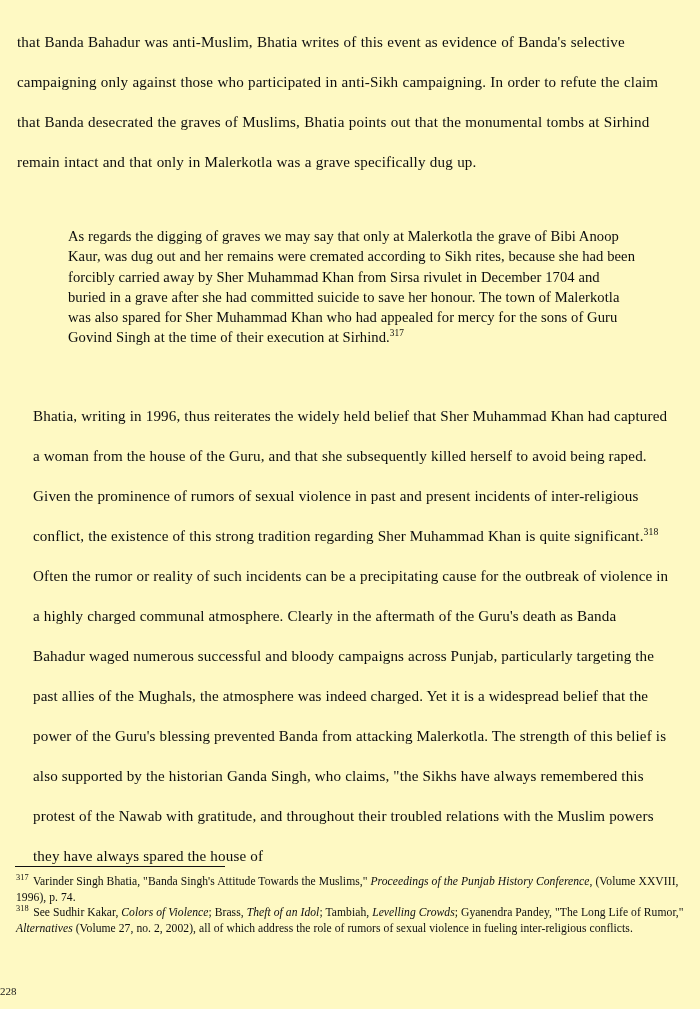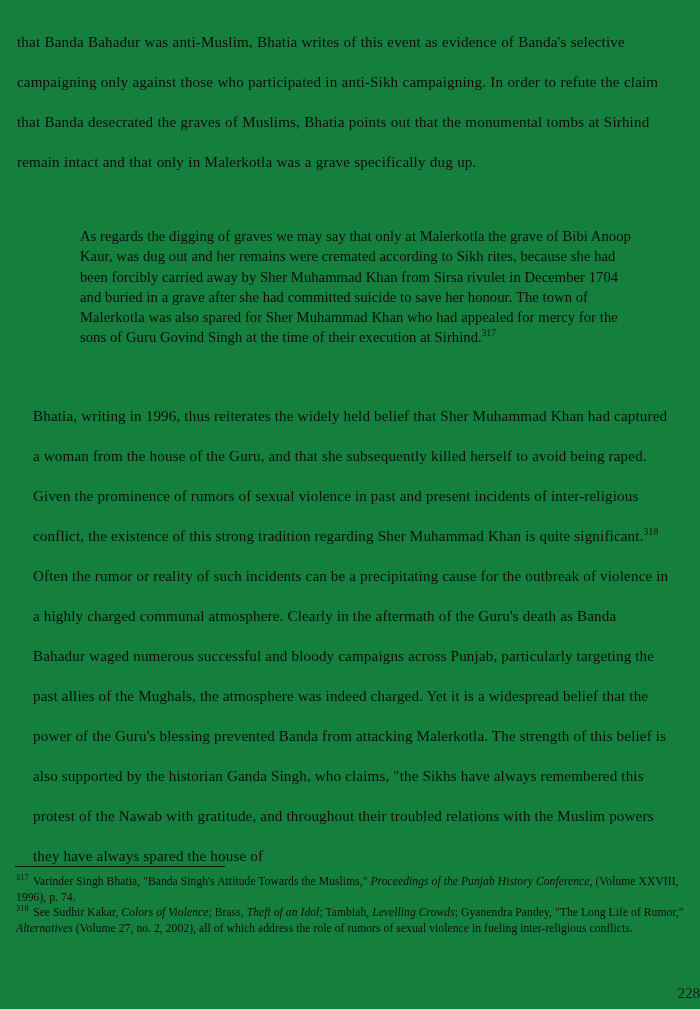--- a/index.html
+++ b/index.html
@@ -5,21 +5,21 @@
 <style>
   html, body {
     margin: 0;
     padding: 0;
     background: #ffffff;
   }
   .page {
     position: relative;
     width: 700px;
     height: 1009px;
-    background: #15803d;
+    background: #fef9c3;
     font-family: "Liberation Serif", "DejaVu Serif", serif;
     color: #0d0d0d;
     overflow: hidden;
     box-sizing: border-box;
   }
 
   
   .body-block {
     position: absolute;
     left: 17px;
@@ -31,21 +31,21 @@
     line-height: 40px;
     text-align: left;
     margin: 0;
     letter-spacing: 0.01em;
     word-spacing: 0.02em;
   }
 
   
   .blockquote {
     position: absolute;
-    left: 80px;
+    left: 68px;
     right: 60px;
     top: 226px;
     font-size: 14.6px;
     line-height: 20.3px;
     text-align: left;
     margin: 0;
     letter-spacing: 0.005em;
   }
 
   .para-after-quote {
@@ -96,22 +96,22 @@
     margin-right: 1.5px;
   }
   .it { font-style: italic; }
 
   
   .page-number {
     position: absolute;
     left: 0;
     right: 0;
     top: 985px;
-    text-align: right;
-    font-size: 15px;
+    text-align: left;
+    font-size: 11px;
     color: #1a1a1a;
   }
 </style>
 </head>
 <body>
 
 <div class="page">
 
   <div class="body-block">
     <p class="para">that Banda Bahadur was anti-Muslim, Bhatia writes of this event as evidence of Banda's selective campaigning only against those who participated in anti-Sikh campaigning.  In order to refute the claim that Banda desecrated the graves of Muslims, Bhatia points out that the monumental tombs at Sirhind remain intact and that only in Malerkotla was a grave specifically dug up.</p>

